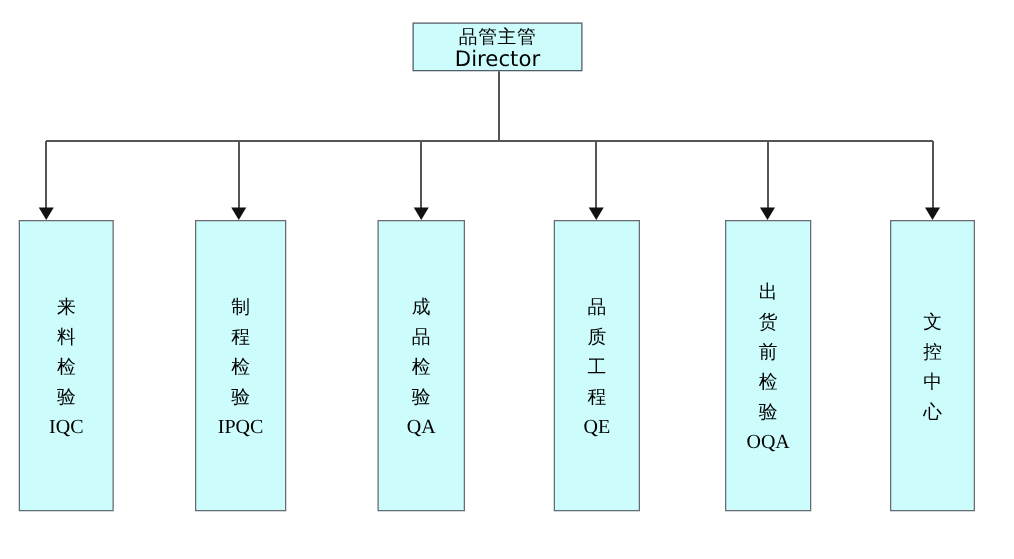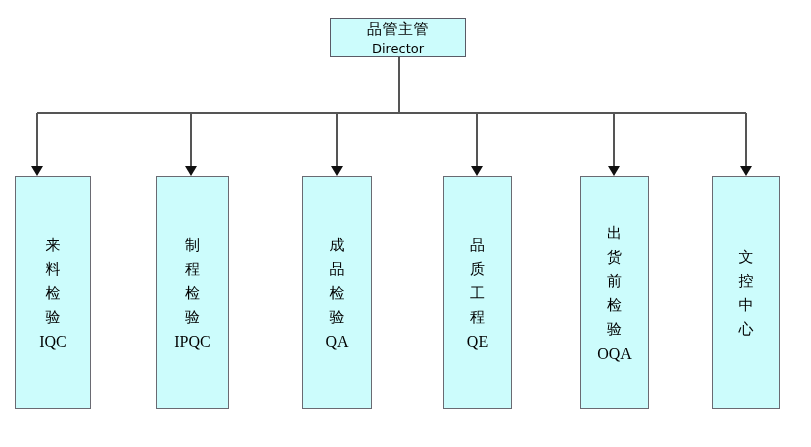--- a/index.html
+++ b/index.html
@@ -52,21 +52,21 @@
     font-family: "DejaVu Sans", "Liberation Sans", sans-serif;
     font-size: 15px;
     line-height: 19px;
     letter-spacing: 0.5px;
     padding-top: 1px;
     white-space: nowrap;
   }
   .root-label-en {
     display: block;
     font-family: "DejaVu Sans", "Liberation Sans", sans-serif;
-    font-size: 13px;
+    font-size: 17px;
     line-height: 19px;
     white-space: nowrap;
   }
   .node-leaf {
     top: 176px;
     height: 233px;
     display: flex;
     flex-direction: column;
     align-items: center;
     justify-content: center;

